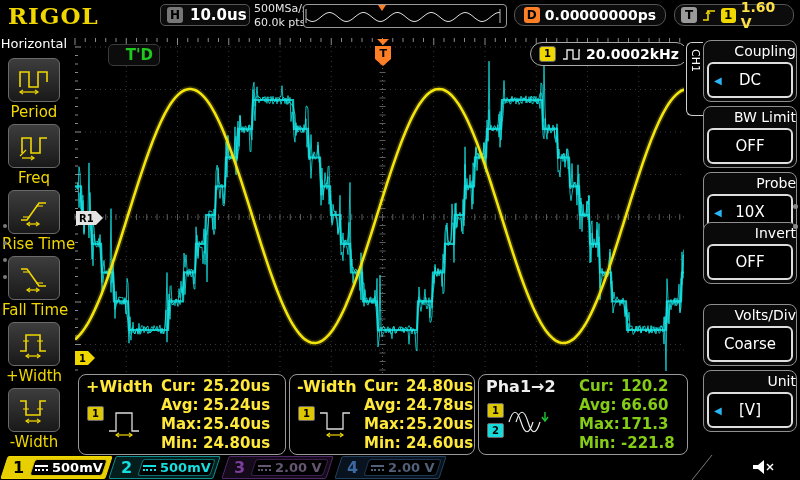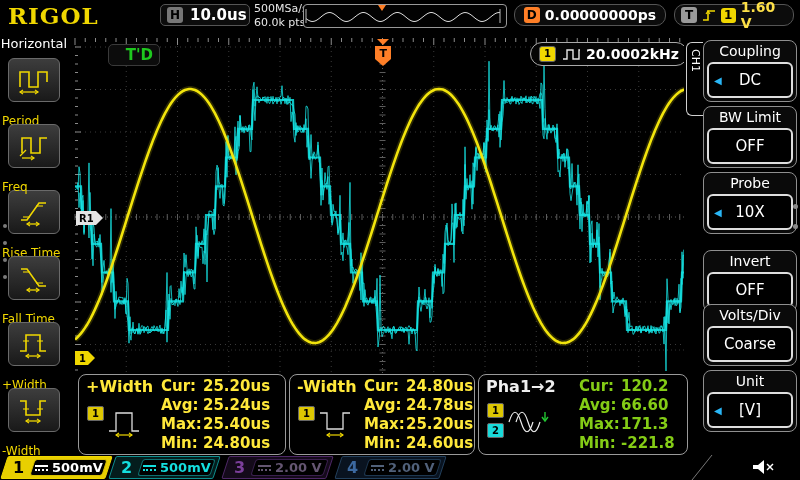--- a/index.html
+++ b/index.html
@@ -26,31 +26,31 @@
   .t-badge{left:674px;width:120px;border-radius:10px;}
   .t-badge .tkey{background:#9a9a9a;}
   .t-badge .src{background:#f0d700;width:15px;height:15px;line-height:15px;}
   .t-badge .lvl{color:#fde047;font-weight:bold;font-size:14px;}
   
   .leftmenu{position:absolute;left:0;top:32px;width:70px;height:448px;background:#000;z-index:4;}
   .lm-title{position:absolute;left:0;top:4px;width:68px;text-align:center;font-size:13px;color:#fff;}
   .lm-item{position:absolute;left:2px;width:64px;height:62px;cursor:pointer;}
   .lm-btn{margin:0 auto;width:50px;height:42px;border:1px solid #6a6a6a;border-radius:6px;
           background:linear-gradient(#3d3d3d,#191919);display:flex;align-items:center;justify-content:center;}
-  .lm-label{margin-top:12px;font-size:12px;color:#f0d700;white-space:nowrap;}
+  .lm-label{margin-top:1px;text-align:center;font-size:15px;color:#f0d700;white-space:nowrap;}
   .pagedots{position:absolute;left:3px;top:192px;width:6px;}
   .pagedots i{display:block;width:4px;height:4px;border-radius:2px;background:#7a7a7a;margin:0 0 13px 0;}
   
   .rightmenu{position:absolute;left:684px;top:32px;width:116px;height:448px;background:#000;z-index:4;}
   .ch1tab{position:absolute;left:2px;top:10px;width:16px;height:72px;border:1px solid #d0d0d0;
           border-right:none;border-radius:6px 0 0 6px;background:#000;}
   .ch1tab span{position:absolute;left:2px;top:6px;writing-mode:vertical-rl;font-size:11px;color:#fff;}
   .rsec{position:absolute;left:19px;width:94px;height:62px;border:1px solid #8f8f8f;border-radius:8px;
         background:#0a0a0a;box-sizing:border-box;cursor:pointer;}
-  .rlabel{height:20px;line-height:20px;text-align:center;color:#fff;font-size:14px;}
+  .rlabel{height:20px;line-height:20px;text-align:right;color:#fff;font-size:14px;}
   .rvalue{position:absolute;left:3px;right:3px;top:21px;bottom:3px;border:2px solid #dedede;border-radius:6px;
           background:#000;color:#fff;font-size:15px;display:flex;align-items:center;justify-content:center;}
   .rarrow{position:absolute;left:5px;top:50%;transform:translateY(-50%);color:#29b6f6;font-size:10px;}
   .rdots{position:absolute;left:109px;top:172px;}
   .rdots i{display:block;width:5px;height:5px;border-radius:3px;background:#8a8a8a;margin:0 0 15px 0;}
   
   .freqbadge{position:absolute;left:530px;top:42px;width:158px;height:24px;border:1px solid #aaa;
              border-radius:12px;background:#050505;display:flex;align-items:center;gap:6px;
              padding:0 8px;box-sizing:border-box;z-index:3;}
   .chipnum{display:inline-block;width:15px;height:14px;border-radius:3px;background:#f0d700;border:1px solid #666;
@@ -521,21 +521,21 @@
       <span>OFF</span>
     </div>
   </div>
   <div class="rsec" style="top:140px">
     <div class="rlabel">Probe</div>
     <div class="rvalue">
       <span class="rarrow">◀</span>
       <span>10X</span>
     </div>
   </div>
-  <div class="rsec" style="top:218px">
+  <div class="rsec" style="top:190px">
     <div class="rlabel">Invert</div>
     <div class="rvalue">
       <span>OFF</span>
     </div>
   </div>
   <div class="rsec" style="top:272px">
     <div class="rlabel">Volts/Div</div>
     <div class="rvalue">
       <span>Coarse</span>
     </div>

